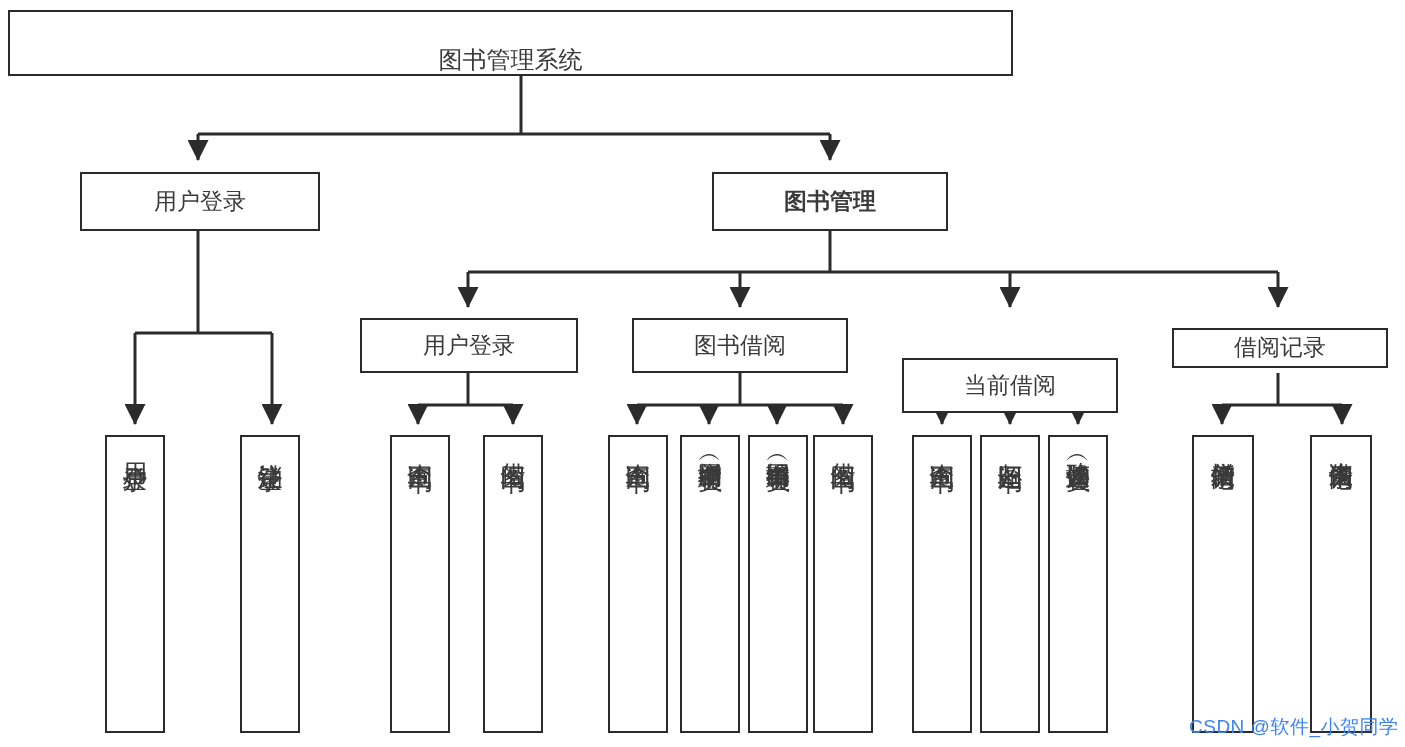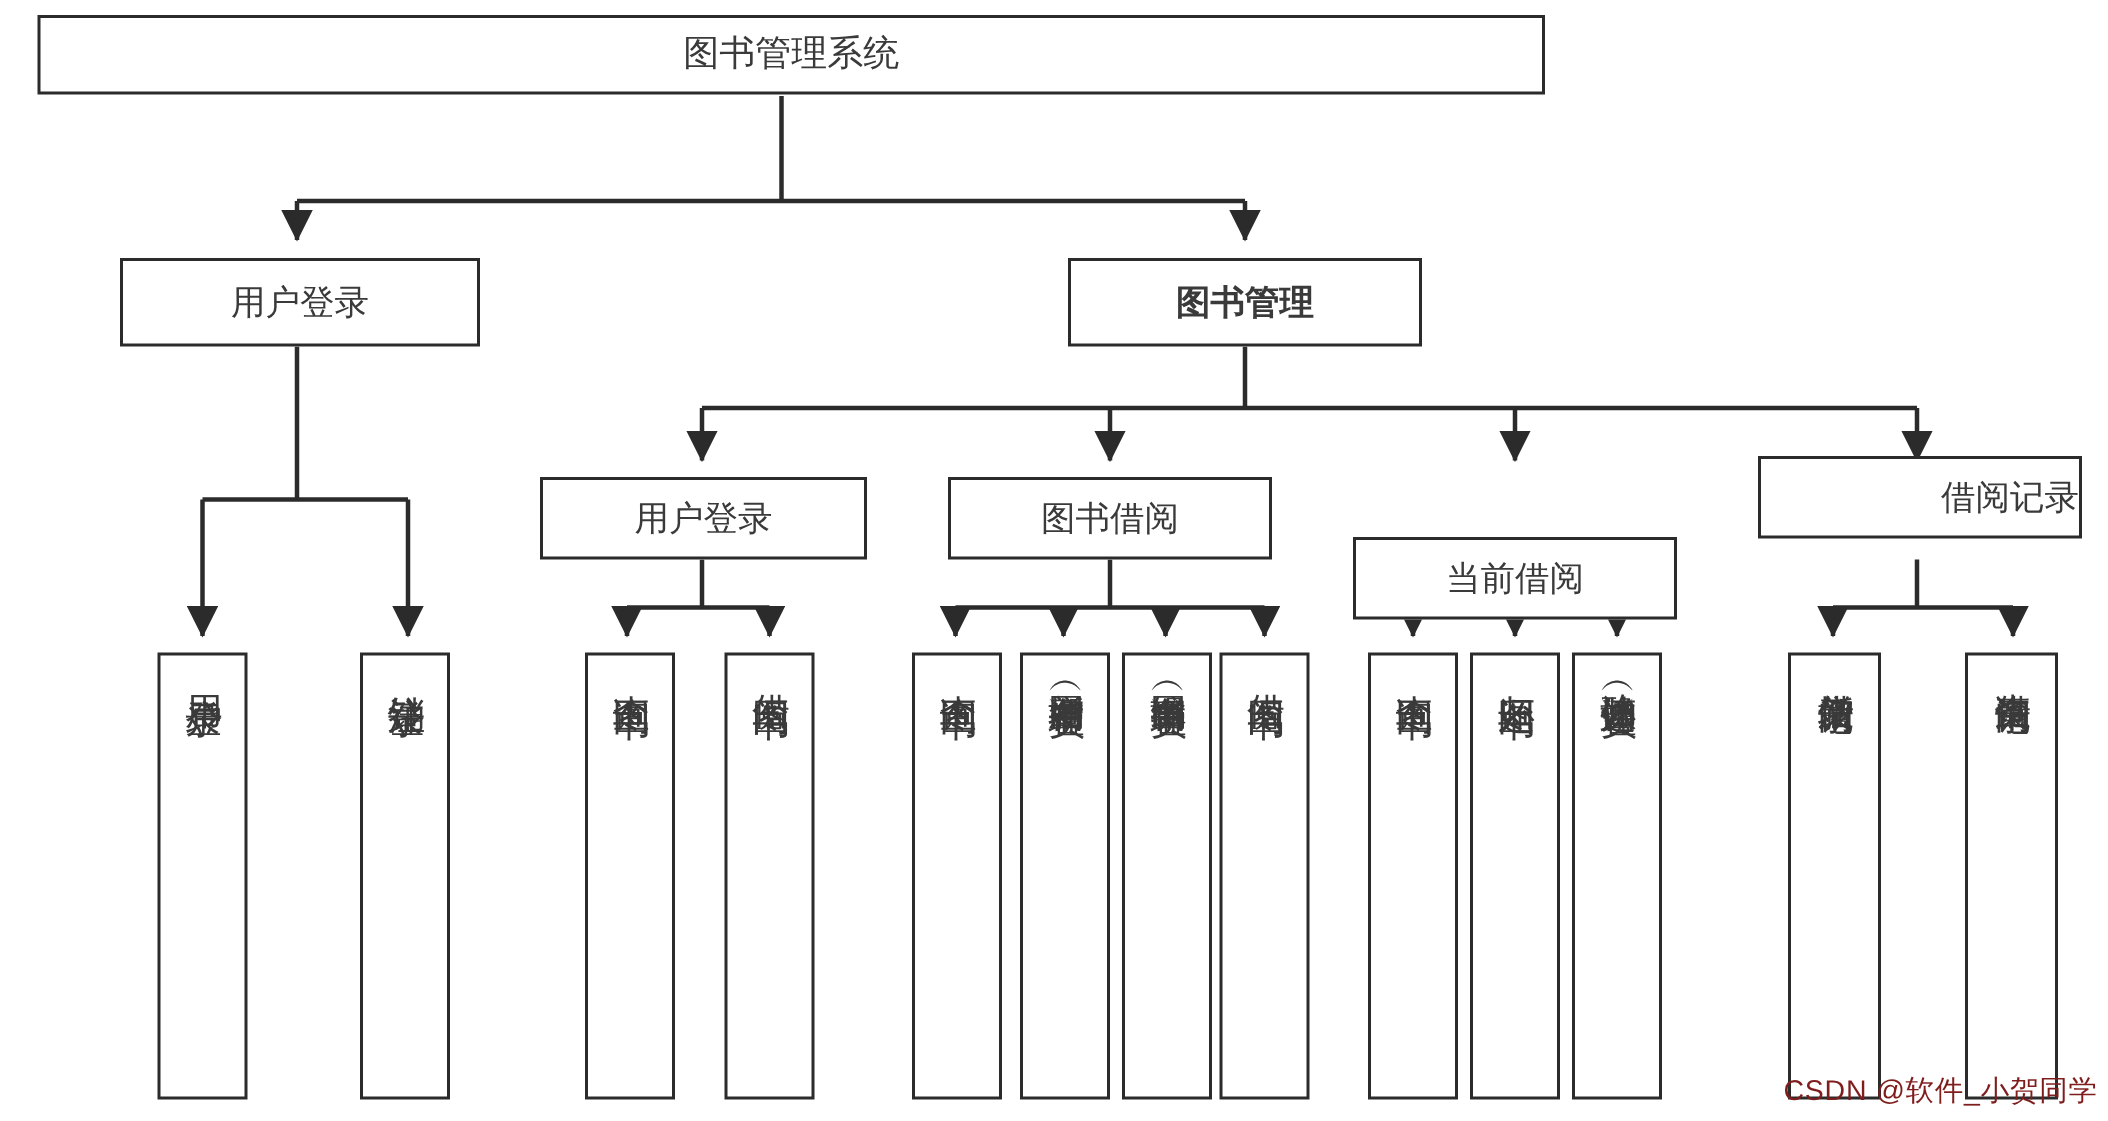--- a/index.html
+++ b/index.html
@@ -58,21 +58,21 @@
   }
   .node.vert.tall .label {
     font-size: 24px;
     letter-spacing: 1px;
   }
   #watermark {
     position: absolute;
     left: 1189px;
     top: 714px;
     font-size: 19px;
-    color: #7f1d1d;
+    color: #3b82f6;
     white-space: nowrap;
     letter-spacing: 0.5px;
   }
 </style>
 </head>
 <body>
 
 <div id="canvas">
 
   <svg id="edges" viewBox="0 0 1405 747" xmlns="http://www.w3.org/2000/svg">
@@ -118,41 +118,41 @@
       <path d="M 1010 405 L 1010 424" marker-end="url(#arw)"></path>
       <path d="M 1078 405 L 1078 424" marker-end="url(#arw)"></path>
 
       <path d="M 1278 373 L 1278 405"></path>
       <path d="M 1222 405 L 1342 405"></path>
       <path d="M 1222 405 L 1222 424" marker-end="url(#arw)"></path>
       <path d="M 1342 405 L 1342 424" marker-end="url(#arw)"></path>
     </g>
   </svg>
 
-  <div class="node root horiz" style="left:25px; top:10px; width:1005px; height:53px;">
+  <div class="node root horiz" style="left:8px; top:10px; width:1005px; height:66px;align-items:flex-end;">
     <span class="label">图书管理系统</span>
   </div>
 
   <div class="node horiz" style="left:80px; top:172px; width:240px; height:59px;">
     <span class="label">用户登录</span>
   </div>
   <div class="node horiz" style="left:712px; top:172px; width:236px; height:59px;font-weight:bold;">
     <span class="label">图书管理</span>
   </div>
 
   <div class="node horiz" style="left:360px; top:318px; width:218px; height:55px;">
     <span class="label">用户登录</span>
   </div>
   <div class="node horiz" style="left:632px; top:318px; width:216px; height:55px;">
     <span class="label">图书借阅</span>
   </div>
   <div class="node horiz" style="left:902px; top:318px; width:216px; height:55px;margin-top:40px;">
     <span class="label">当前借阅</span>
   </div>
-  <div class="node horiz" style="left:1172px; top:304px; width:216px; height:55px;justify-content:flex-end;">
+  <div class="node horiz" style="left:1172px; top:328px; width:216px; height:40px;">
     <span class="label">借阅记录</span>
   </div>
 
   <div class="node vert" style="left:105px; top:435px; width:60px; height:298px;">
     <span class="label">用户登录</span>
   </div>
   <div class="node vert" style="left:240px; top:435px; width:60px; height:298px;">
     <span class="label">注销登录</span>
   </div>
 

